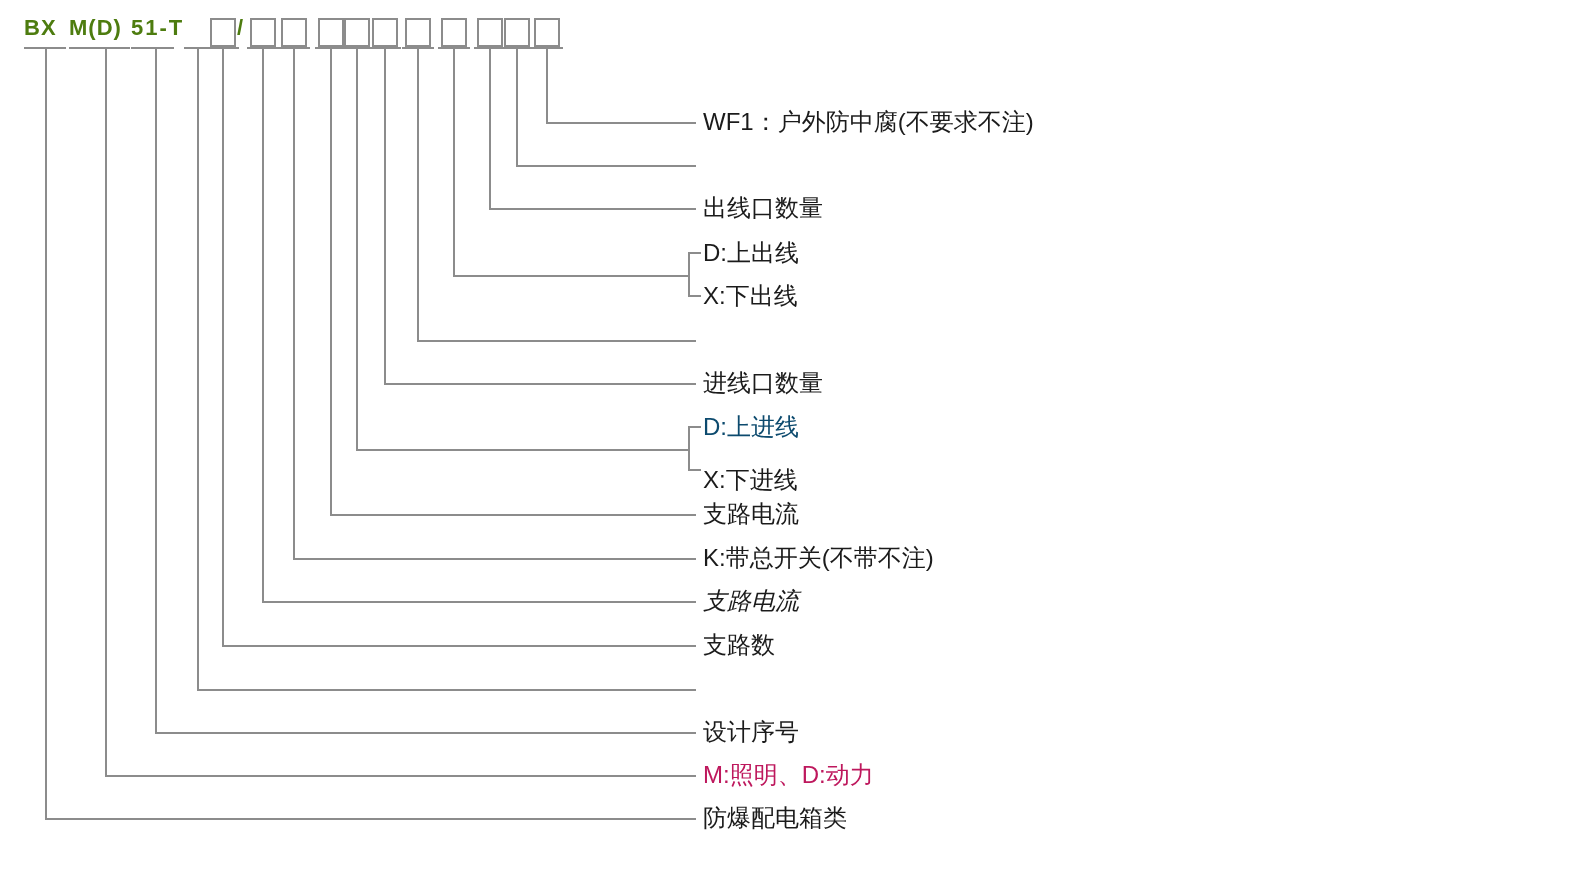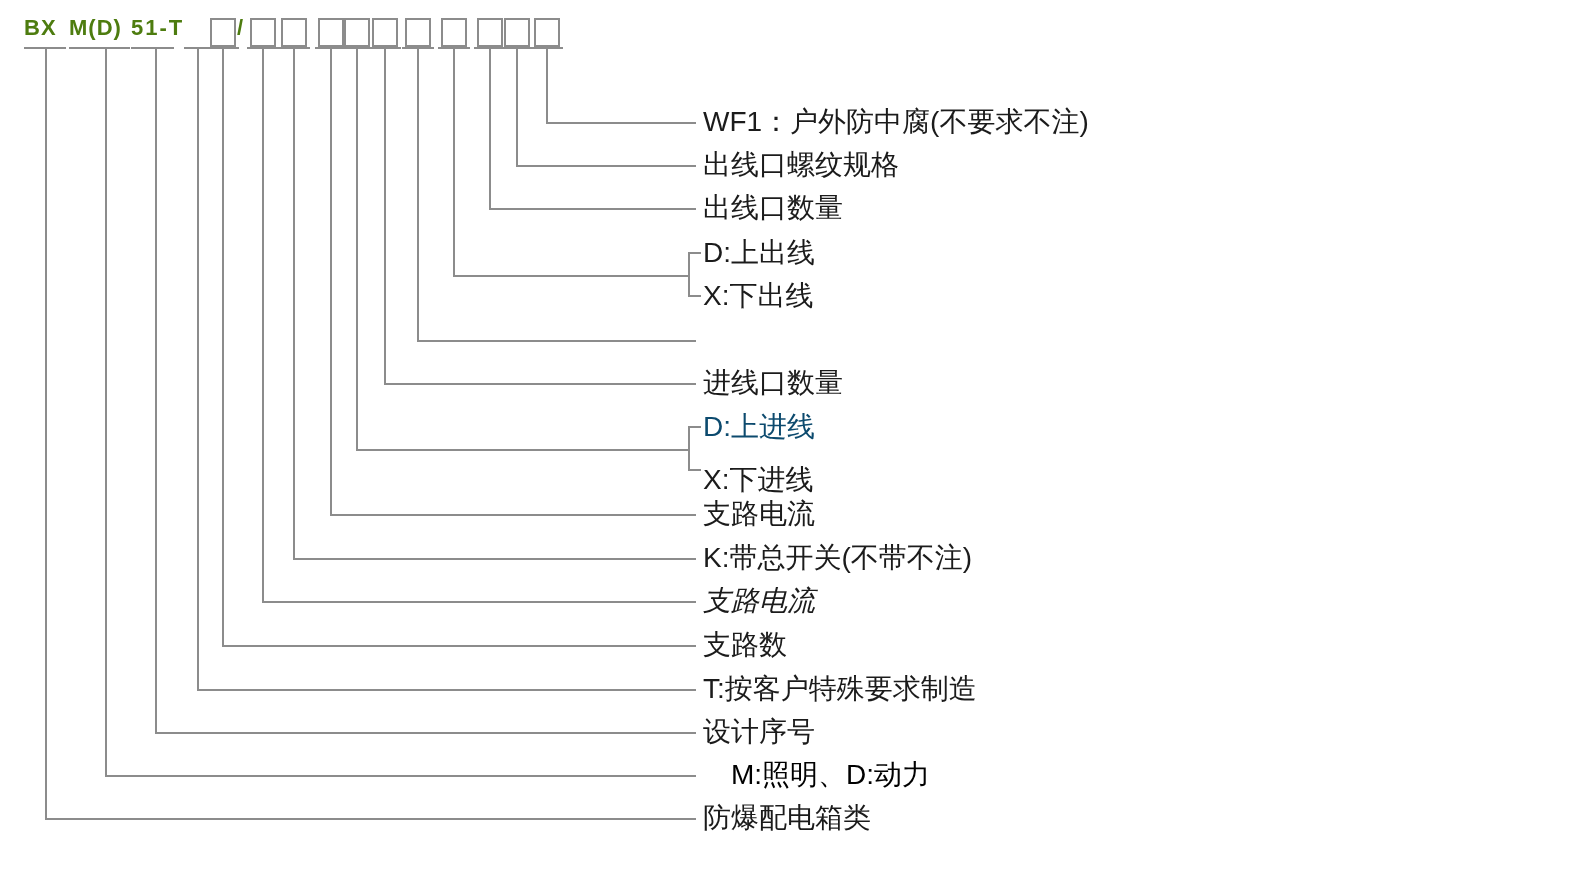--- a/index.html
+++ b/index.html
@@ -43,21 +43,21 @@
     background:#8c8c8c;
   }
   .hline{
     position:absolute;
     height:2px;
     background:#8c8c8c;
   }
   .field-label{
     position:absolute;
     left:703px;
-    font-size:28px;
+    font-size:24px;
     line-height:34px;
     color:#1b1b1b;
     white-space:nowrap;
   }
 </style>
 </head>
 <body>
 
 <div id="stage" style="background: rgb(255, 255, 255);">
   <span class="code-seg" style="left:24px">BX</span>
@@ -66,27 +66,26 @@
   <span class="code-seg" style="left:237px">/</span>
 <div class="underline" style="left: 24px; top: 47px; width: 42px; background: rgb(140, 140, 140);"></div>
     <div class="underline" style="left: 69px; top: 47px; width: 61px; background: rgb(140, 140, 140);"></div>
     <div class="underline" style="left: 131px; top: 47px; width: 43px; background: rgb(140, 140, 140);"></div>
     <div class="underline" style="left: 184px; top: 47px; width: 25px; background: rgb(140, 140, 140);"></div>
     <div class="vline" style="left: 45px; top: 49px; height: 769px; background: rgb(140, 140, 140);"></div>
     <div class="hline" style="left: 45px; top: 818px; width: 651px; background: rgb(140, 140, 140);"></div>
     <div class="field-label" style="top: 801px; color: rgb(27, 27, 27);">防爆配电箱类</div>
     <div class="vline" style="left: 105px; top: 49px; height: 726px; background: rgb(140, 140, 140);"></div>
     <div class="hline" style="left: 105px; top: 775px; width: 591px; background: rgb(140, 140, 140);"></div>
-    <div class="field-label" style="top: 758px; color: #000000; margin-left: 28px;">M:照明、D:动力</div>
+    <div class="field-label" style="top: 758px; color: #be185d;">M:照明、D:动力</div>
     <div class="vline" style="left: 155px; top: 49px; height: 683px; background: rgb(140, 140, 140);"></div>
     <div class="hline" style="left: 155px; top: 732px; width: 541px; background: rgb(140, 140, 140);"></div>
     <div class="field-label" style="top: 715px; color: rgb(27, 27, 27);">设计序号</div>
     <div class="vline" style="left: 197px; top: 49px; height: 640px; background: rgb(140, 140, 140);"></div>
     <div class="hline" style="left: 197px; top: 689px; width: 499px; background: rgb(140, 140, 140);"></div>
-    <div class="field-label" style="top: 672px; color: rgb(27, 27, 27);">T:按客户特殊要求制造</div>
     <div class="code-box" style="left: 210px; top: 18px; width: 22px; height: 25px; border-color: rgb(140, 140, 140);"></div>
     <div class="underline" style="left: 207px; top: 47px; width: 32px; background: rgb(140, 140, 140);"></div>
     <div class="vline" style="left: 222px; top: 49px; height: 596px; background: rgb(140, 140, 140);"></div>
     <div class="hline" style="left: 222px; top: 645px; width: 474px; background: rgb(140, 140, 140);"></div>
     <div class="field-label" style="top: 628px; color: rgb(27, 27, 27);">支路数</div>
     <div class="code-box" style="left: 250px; top: 18px; width: 22px; height: 25px; border-color: rgb(140, 140, 140);"></div>
     <div class="underline" style="left: 247px; top: 47px; width: 32px; background: rgb(140, 140, 140);"></div>
     <div class="vline" style="left: 262px; top: 49px; height: 552px; background: rgb(140, 140, 140);"></div>
     <div class="hline" style="left: 262px; top: 601px; width: 434px; background: rgb(140, 140, 140);"></div>
     <div class="field-label" style="top: 584px; color: rgb(27, 27, 27); font-style: italic;">支路电流</div>
@@ -129,19 +128,18 @@
     <div class="field-label" style="top: 279px; color: rgb(27, 27, 27);">X:下出线</div>
     <div class="code-box" style="left: 477px; top: 18px; width: 22px; height: 25px; border-color: rgb(140, 140, 140);"></div>
     <div class="underline" style="left: 474px; top: 47px; width: 32px; background: rgb(140, 140, 140);"></div>
     <div class="vline" style="left: 489px; top: 49px; height: 159px; background: rgb(140, 140, 140);"></div>
     <div class="hline" style="left: 489px; top: 208px; width: 207px; background: rgb(140, 140, 140);"></div>
     <div class="field-label" style="top: 191px; color: rgb(27, 27, 27);">出线口数量</div>
     <div class="code-box" style="left: 504px; top: 18px; width: 22px; height: 25px; border-color: rgb(140, 140, 140);"></div>
     <div class="underline" style="left: 501px; top: 47px; width: 32px; background: rgb(140, 140, 140);"></div>
     <div class="vline" style="left: 516px; top: 49px; height: 116px; background: rgb(140, 140, 140);"></div>
     <div class="hline" style="left: 516px; top: 165px; width: 180px; background: rgb(140, 140, 140);"></div>
-    <div class="field-label" style="top: 148px; color: rgb(27, 27, 27);">出线口螺纹规格</div>
     <div class="code-box" style="left: 534px; top: 18px; width: 22px; height: 25px; border-color: rgb(140, 140, 140);"></div>
     <div class="underline" style="left: 531px; top: 47px; width: 32px; background: rgb(140, 140, 140);"></div>
     <div class="vline" style="left: 546px; top: 49px; height: 73px; background: rgb(140, 140, 140);"></div>
     <div class="hline" style="left: 546px; top: 122px; width: 150px; background: rgb(140, 140, 140);"></div>
     <div class="field-label" style="top: 105px; color: rgb(27, 27, 27);">WF1：户外防中腐(不要求不注)</div>
   </div>
 
 </body></html>

